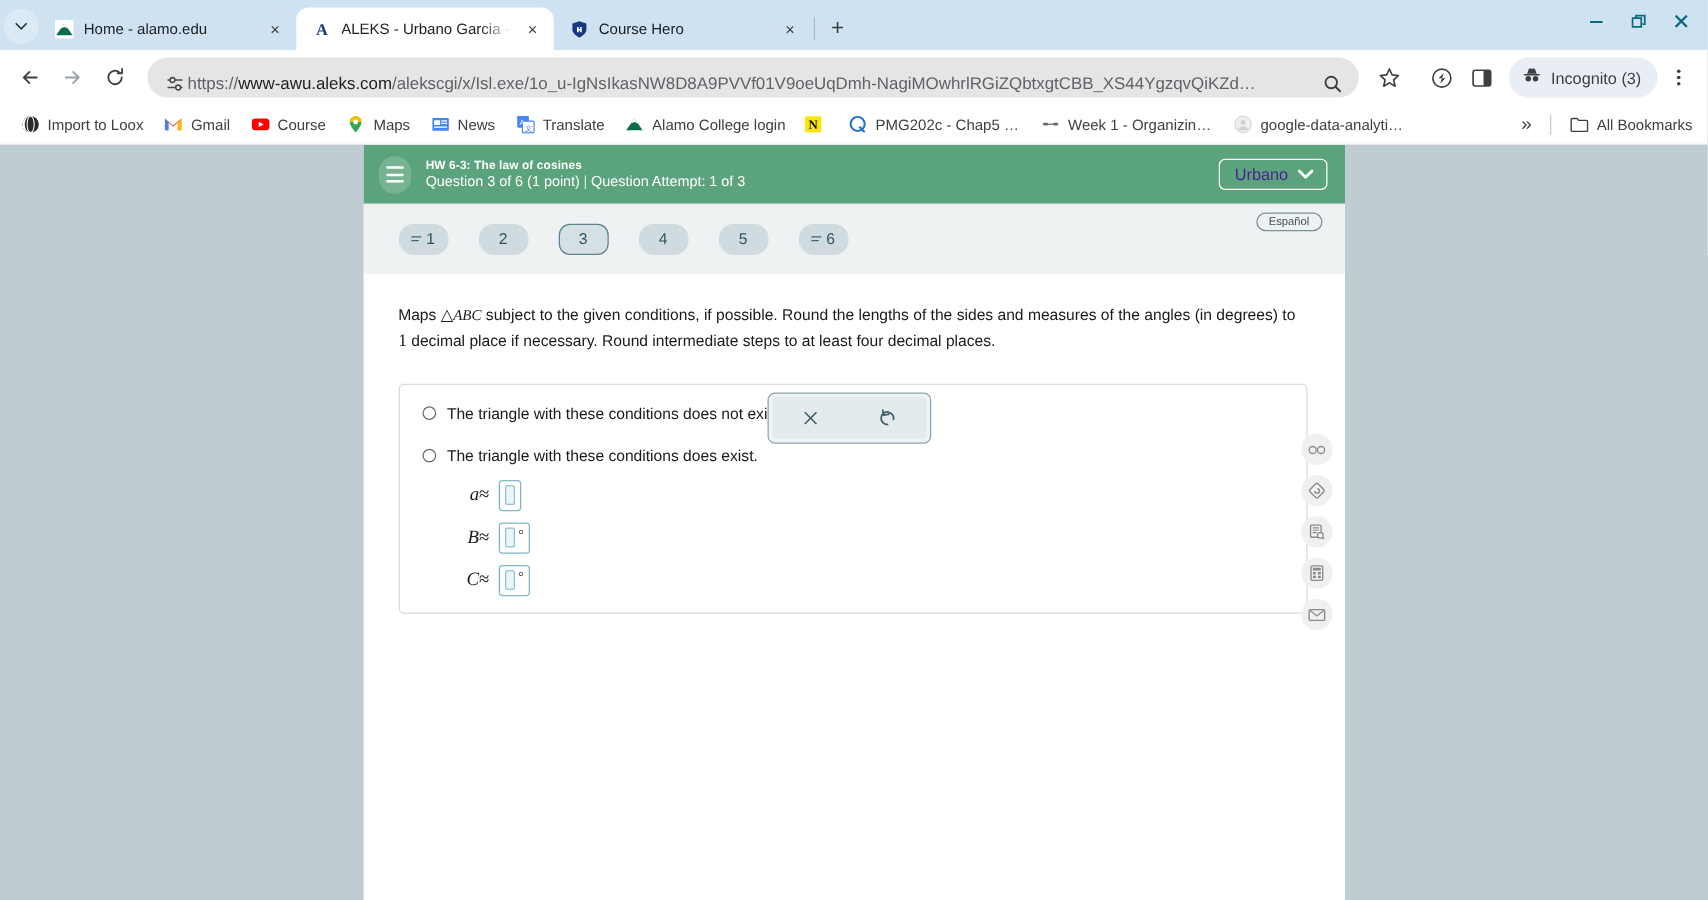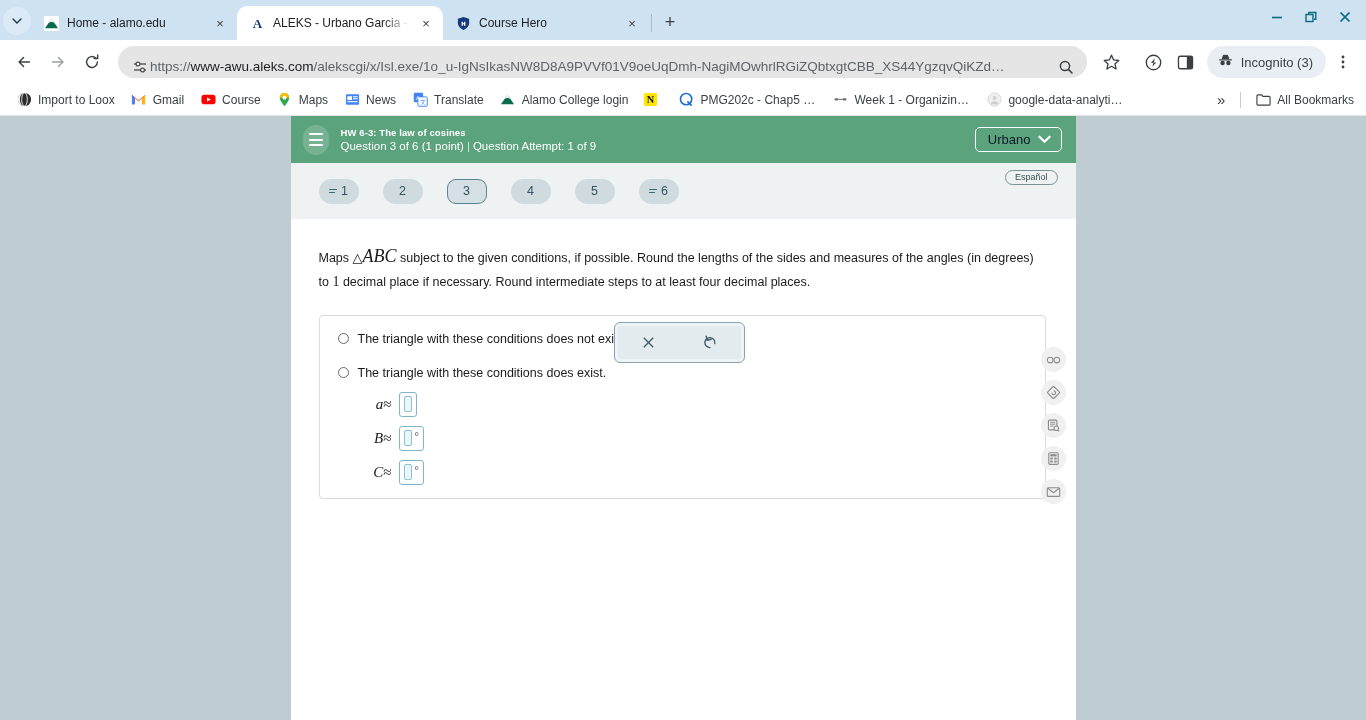--- a/index.html
+++ b/index.html
@@ -223,21 +223,21 @@
   .hdr-text { display: flex; flex-direction: column; gap: 2px; }
   .hdr-title { font-size: 9.5px; color: #ffffff; font-weight: bold; letter-spacing: .1px; }
   .hdr-sub { font-size: 11.5px; color: #ffffff; }
   .hdr-sub .sep { opacity: .75; padding: 0 3px; }
   .user-pill {
     margin-left: auto;
     display: flex; align-items: center; gap: 7px;
     border: 1.5px solid #ffffff;
     border-radius: 5px;
     padding: 4px 10px 4px 12px;
-    color: #0f172a;
+    color: #4c1d95;
     font-size: 13px;
     cursor: pointer;
   }
 
   
   .qnav {
     flex: 0 0 56px;
     background: #eef2f2;
     display: flex; align-items: center;
     padding: 0 18px 0 28px;
@@ -282,21 +282,21 @@
     background: #ffffff;
     padding: 24px 30px 0 28px;
     position: relative;
   }
   .qtext {
     font-size: 12.5px;
     color: #1a1a1a;
     line-height: 1.55;
     max-width: 765px;
   }
-  .qtext .mathvar { font-family: "Liberation Serif", serif; font-style: italic; font-size: 18px; }
+  .qtext .mathvar { font-family: "Liberation Serif", serif; font-style: italic; font-size: 12px; }
   .qtext .mathnum { font-family: "Liberation Serif", serif; font-size: 14px; }
   .tri { font-family: "DejaVu Sans", sans-serif; font-style: normal; font-size: 13px; }
   .givens {
     margin-top: 14px;
     padding-left: 30px;
     font-family: "Liberation Serif", serif;
     font-size: 15px;
     color: #1a1a1a;
   }
   .givens i { font-style: italic; }
@@ -674,21 +674,21 @@
 
       <div class="aleks-header">
         <div class="hamburger">
             <i></i>
             <i></i>
             <i></i>
           </div>
         <div class="hdr-text">
           <div class="hdr-title">HW 6-3: The law of cosines</div>
           <div class="hdr-sub">
-            <span>Question 3 of 6 (1 point)</span><span class="sep">|</span><span>Question Attempt: 1 of 9</span>
+            <span>Question 3 of 6 (1 point)</span><span class="sep">|</span><span>Question Attempt: 1 of 3</span>
           </div>
         </div>
         <div class="user-pill">
           <span>Urbano</span>
           <svg width="13" height="9" viewBox="0 0 14 9">
               <path d="M1.5 1.5 L7 7 L12.5 1.5" stroke="#ffffff" stroke-width="2.4" fill="none" stroke-linecap="round" stroke-linejoin="round"></path>
             </svg>
         </div>
       </div>
 

